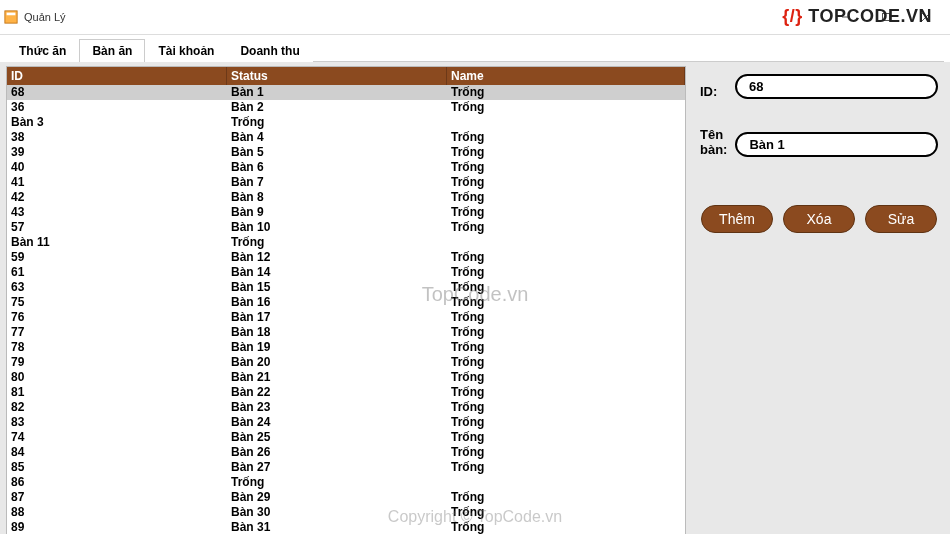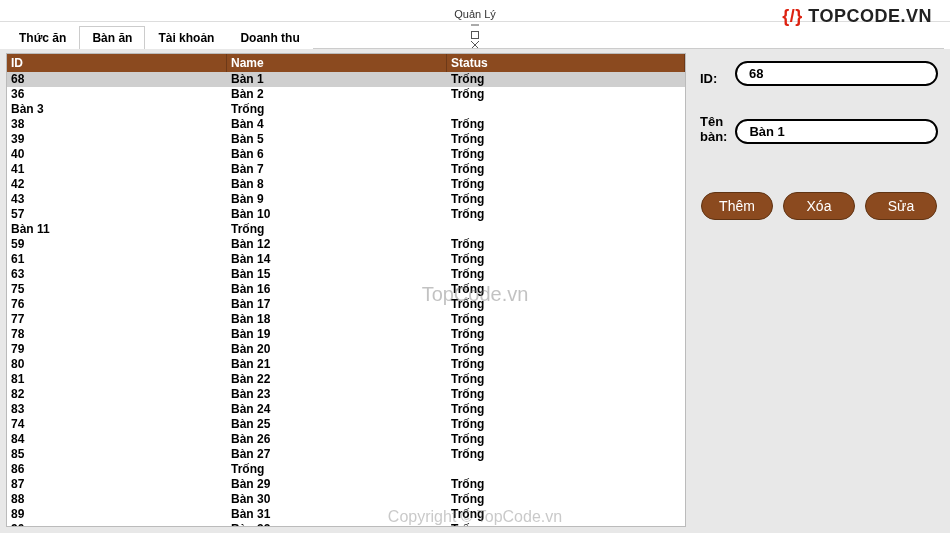--- a/index.html
+++ b/index.html
@@ -10,24 +10,23 @@
     width: 950px;
     height: 534px;
     overflow: hidden;
     position: relative;
     color: #000;
   }
   .titlebar {
     height: 22px;
     display: flex;
     align-items: center;
-    padding: 8px 4px;
+    padding: 17px 4px;
     background: #fff;
     border-bottom: 1px solid #ddd;
-    flex-direction: column;
   }
   .titlebar .app-icon {
     width: 14px; height: 14px;
     margin-right: 6px;
   }
   .titlebar .title { font-size: 11px; color: #333; }
   .titlebar .spacer { flex: 1; }
   .winbtn {
     width: 40px; height: 20px;
     display: flex; align-items: center; justify-content: center;
@@ -210,22 +209,22 @@
     <div class="tab">Tài khoản</div>
     <div class="tab">Doanh thu</div>
     <div class="tabs-underline"></div>
   </div>
 
 <div class="content">
 
   <div class="grid-wrap">
     <div class="grid-header">
       <div class="cell">ID</div>
+      <div class="cell">Status</div>
       <div class="cell">Name</div>
-      <div class="cell">Status</div>
     </div>
     <div class="grid-body" id="grid-body">
         <div class="grid-row selected">
           <div class="cell">68</div>
           <div class="cell">Bàn 1</div>
           <div class="cell">Trống</div>
         </div>
         <div class="grid-row">
           <div class="cell">36</div>
           <div class="cell">Bàn 2</div>

